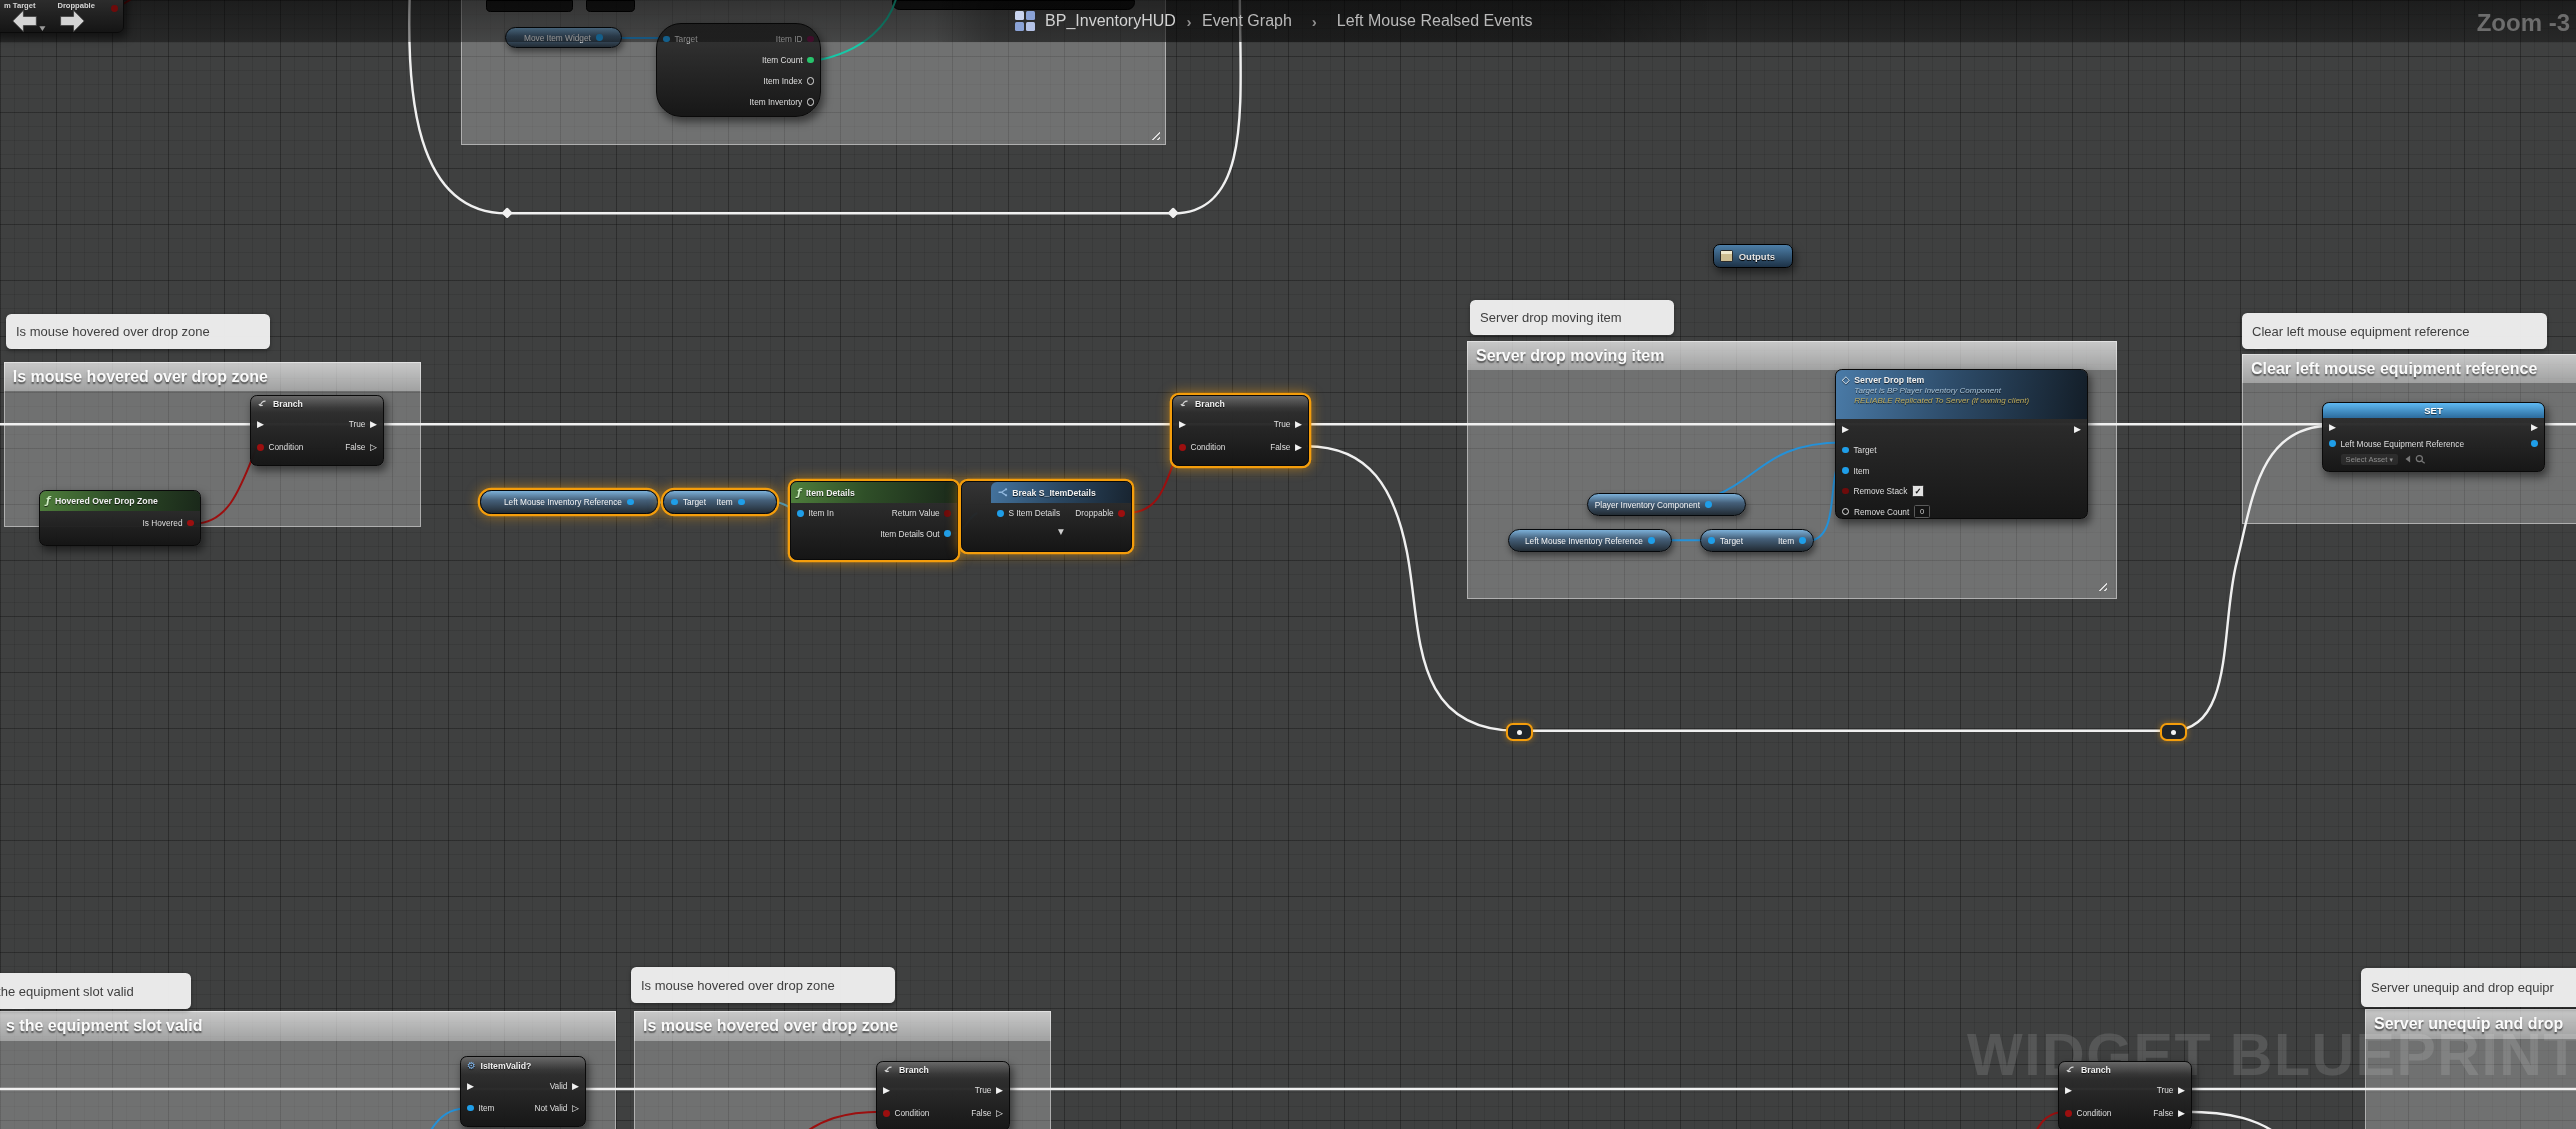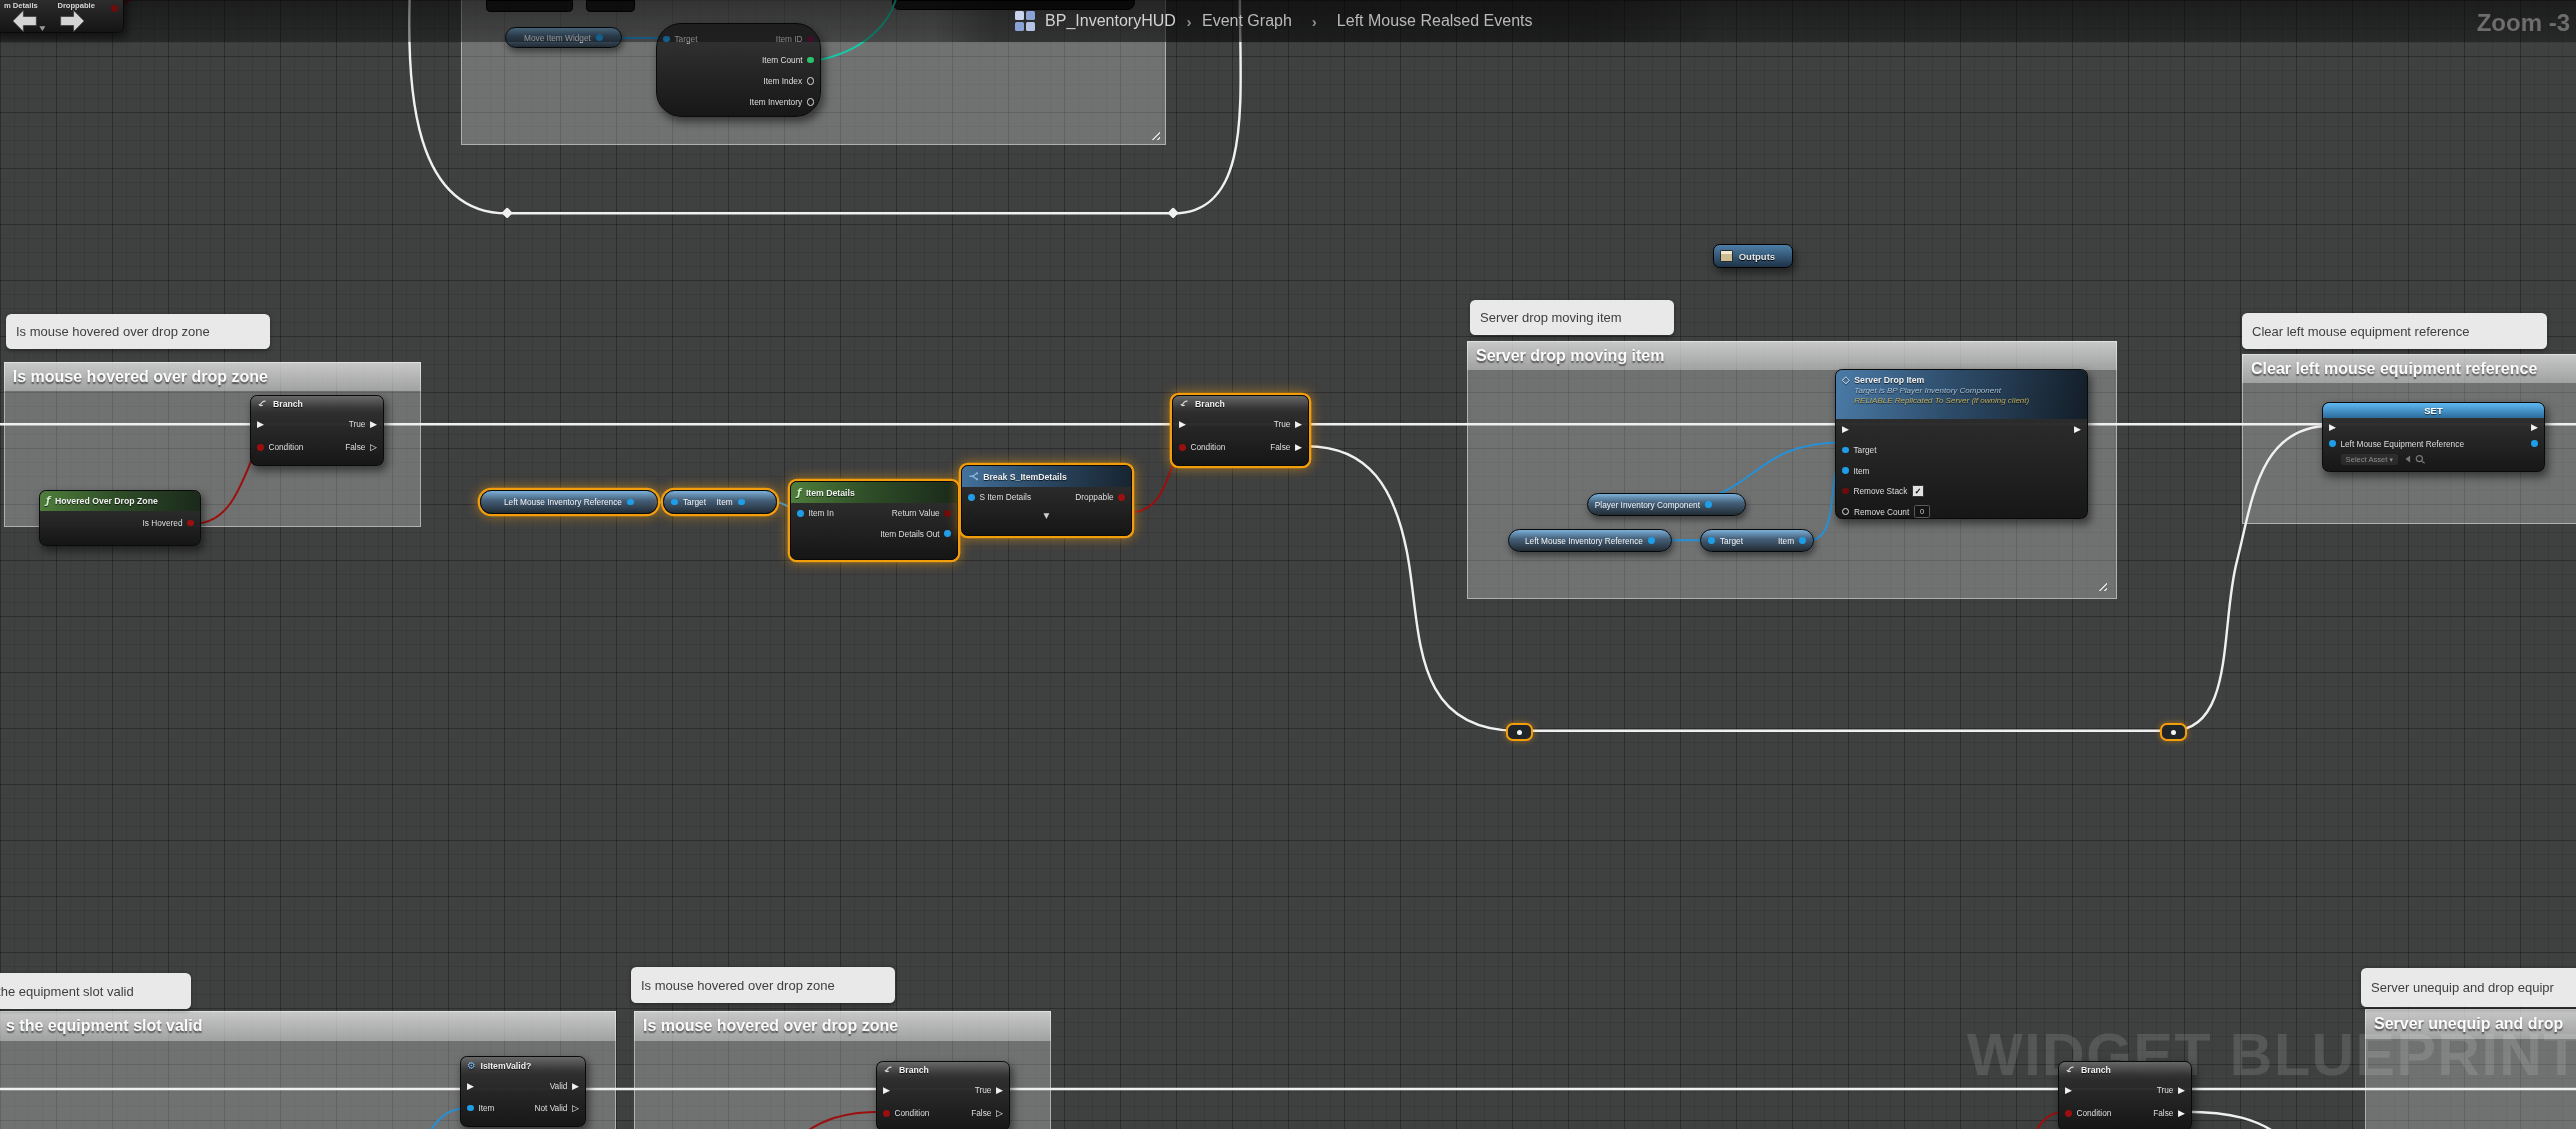--- a/index.html
+++ b/index.html
@@ -226,21 +226,21 @@
       <span>Return Value</span>
       <span class="pin c-dkred"></span>
     </div>
     <div class="row">
       <span class="sp"></span>
       <span>Item Details Out</span>
       <span class="pin c-blue"></span>
     </div>
   </div>
 
-  <div class="r node sel" style="left:961px;top:465px;width:171px;height:71px;">
+  <div class="r node sel" style="left:961px;top:481px;width:171px;height:71px;padding-left:29px;">
     <div class="nhdr blue" style="height:21px;">
       <svg width="10.6" height="10.6" viewBox="0 0 14 14">
           <path d="M2 7 h4 M6 7 L12 3 M6 7 L12 11" stroke="#8fb6dc" stroke-width="1.8" fill="none"></path>
           <circle cx="12" cy="3" r="1.5" fill="#8fb6dc"></circle>
           <circle cx="12" cy="11" r="1.5" fill="#8fb6dc"></circle>
         </svg>
       <span>Break S_ItemDetails</span>
     </div>
     <div class="row">
       <span class="pin c-blue"></span>
@@ -437,21 +437,21 @@
     </div>
   <div class="r bubble" style="left:2361px;top:968px;width:235px;height:39px;">
       <span>Server unequip and drop equipr</span>
       <span class="tl"></span>
     </div>
 
   <div class="r topband"></div>
   <div class="r crumbshade"></div>
 
   <div class="r node" style="left:-7.6px;top:-10.6px;width:132px;height:44px;border-radius:0 0 6px 6px;">
-    <span class="r" style="left:10.6px;top:10.6px;font-size:7.6px;color:#d6d6d6;font-weight:bold;">m Details</span>
+    <span class="r" style="left:10.6px;top:10.6px;font-size:7.6px;color:#d6d6d6;font-weight:bold;">m Target</span>
     <span class="r" style="left:64px;top:10.6px;font-size:7.6px;color:#d6d6d6;font-weight:bold;">Droppable</span>
     <span class="r pin c-dkred" style="left:118px;top:14.4px;"></span>
   </div>
 
   <svg class="r" style="left:12px;top:7.6px;" width="76" height="26" viewBox="0 0 100 34">
     <path class="navarrow" d="M32 11 L15 11 L15 3 L1 17 L15 31 L15 23 L32 23 Z"></path>
     <path d="M36 24 L44 24 L40 30 Z" fill="#9a9a9a"></path>
     <path class="navarrow" d="M64 11 L81 11 L81 3 L95 17 L81 31 L81 23 L64 23 Z"></path>
   </svg>
 

